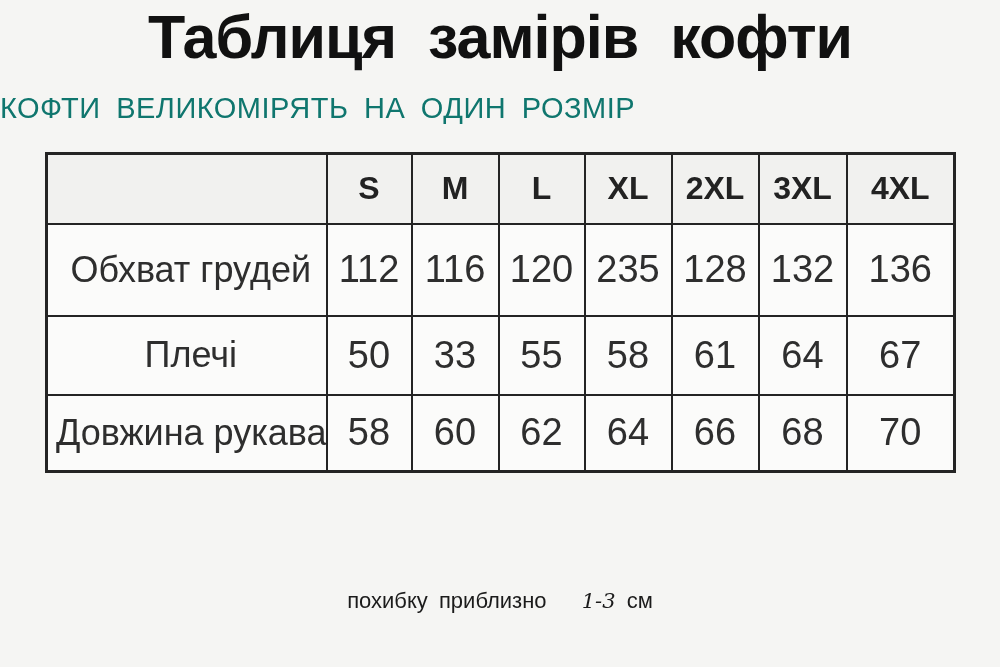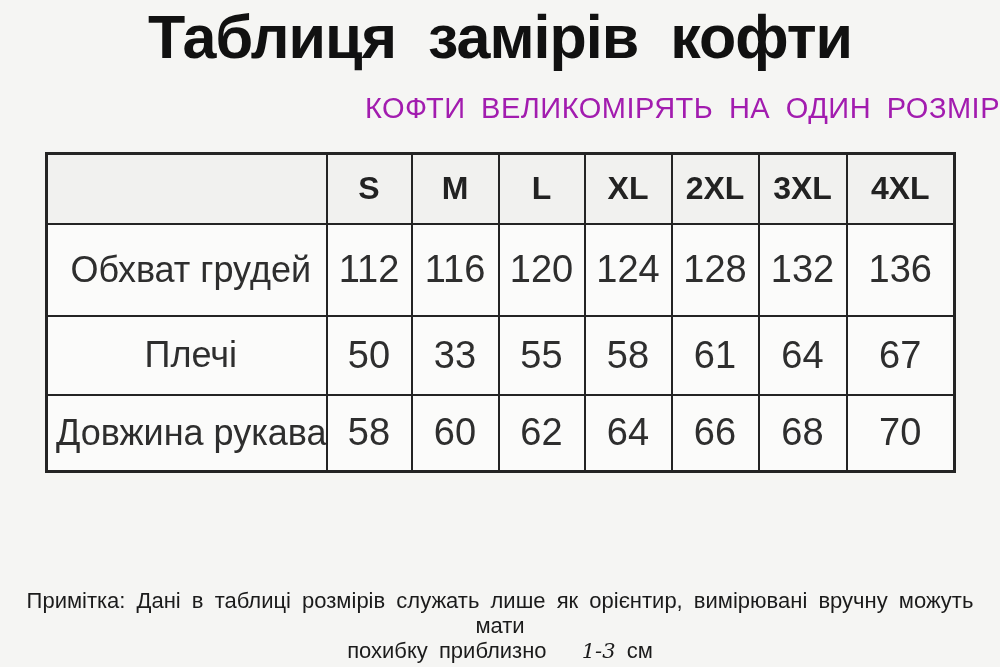--- a/index.html
+++ b/index.html
@@ -23,24 +23,24 @@
   .title{
     position:absolute;top:2px;left:0;width:100%;
     text-align:center;
     font-size:61px;font-weight:700;
     letter-spacing:-1px;word-spacing:16px;
     color:#111;
     white-space:nowrap;
   }
   .subtitle{
     position:absolute;top:92px;left:0;width:100%;
-    text-align:right;
+    text-align:left;
     font-size:29px;font-weight:500;
     letter-spacing:0.5px;word-spacing:7px;
-    color:#a21caf;
+    color:#0f766e;
     white-space:nowrap;
   }
 
   table.size-table{
     position:absolute;top:152px;left:45px;
     width:908px;
     border-collapse:collapse;
     table-layout:fixed;
     border:3px solid var(--border);
     background:var(--cell-bg);
@@ -113,21 +113,21 @@
         <th>XL</th>
         <th>2XL</th>
         <th>3XL</th>
         <th>4XL</th>
       </tr>
       <tr class="r1">
         <td class="row-label">Обхват грудей</td>
         <td>112</td>
         <td>116</td>
         <td>120</td>
-        <td>124</td>
+        <td>235</td>
         <td>128</td>
         <td>132</td>
         <td>136</td>
       </tr>
       <tr class="r2">
         <td class="row-label">Плечі</td>
         <td>50</td>
         <td>33</td>
         <td>55</td>
         <td>58</td>
@@ -142,21 +142,20 @@
         <td>62</td>
         <td>64</td>
         <td>66</td>
         <td>68</td>
         <td>70</td>
       </tr>
     </tbody>
   </table>
 
   <div class="note">
-    <div>Примітка: Дані в таблиці розмірів служать лише як орієнтир, вимірювані вручну можуть мати</div>
     <div>
       <span>похибку приблизно</span>
       <span class="script">1-3</span>
       <span>см</span>
     </div>
   </div>
 
 </div>
 
 </body></html>

